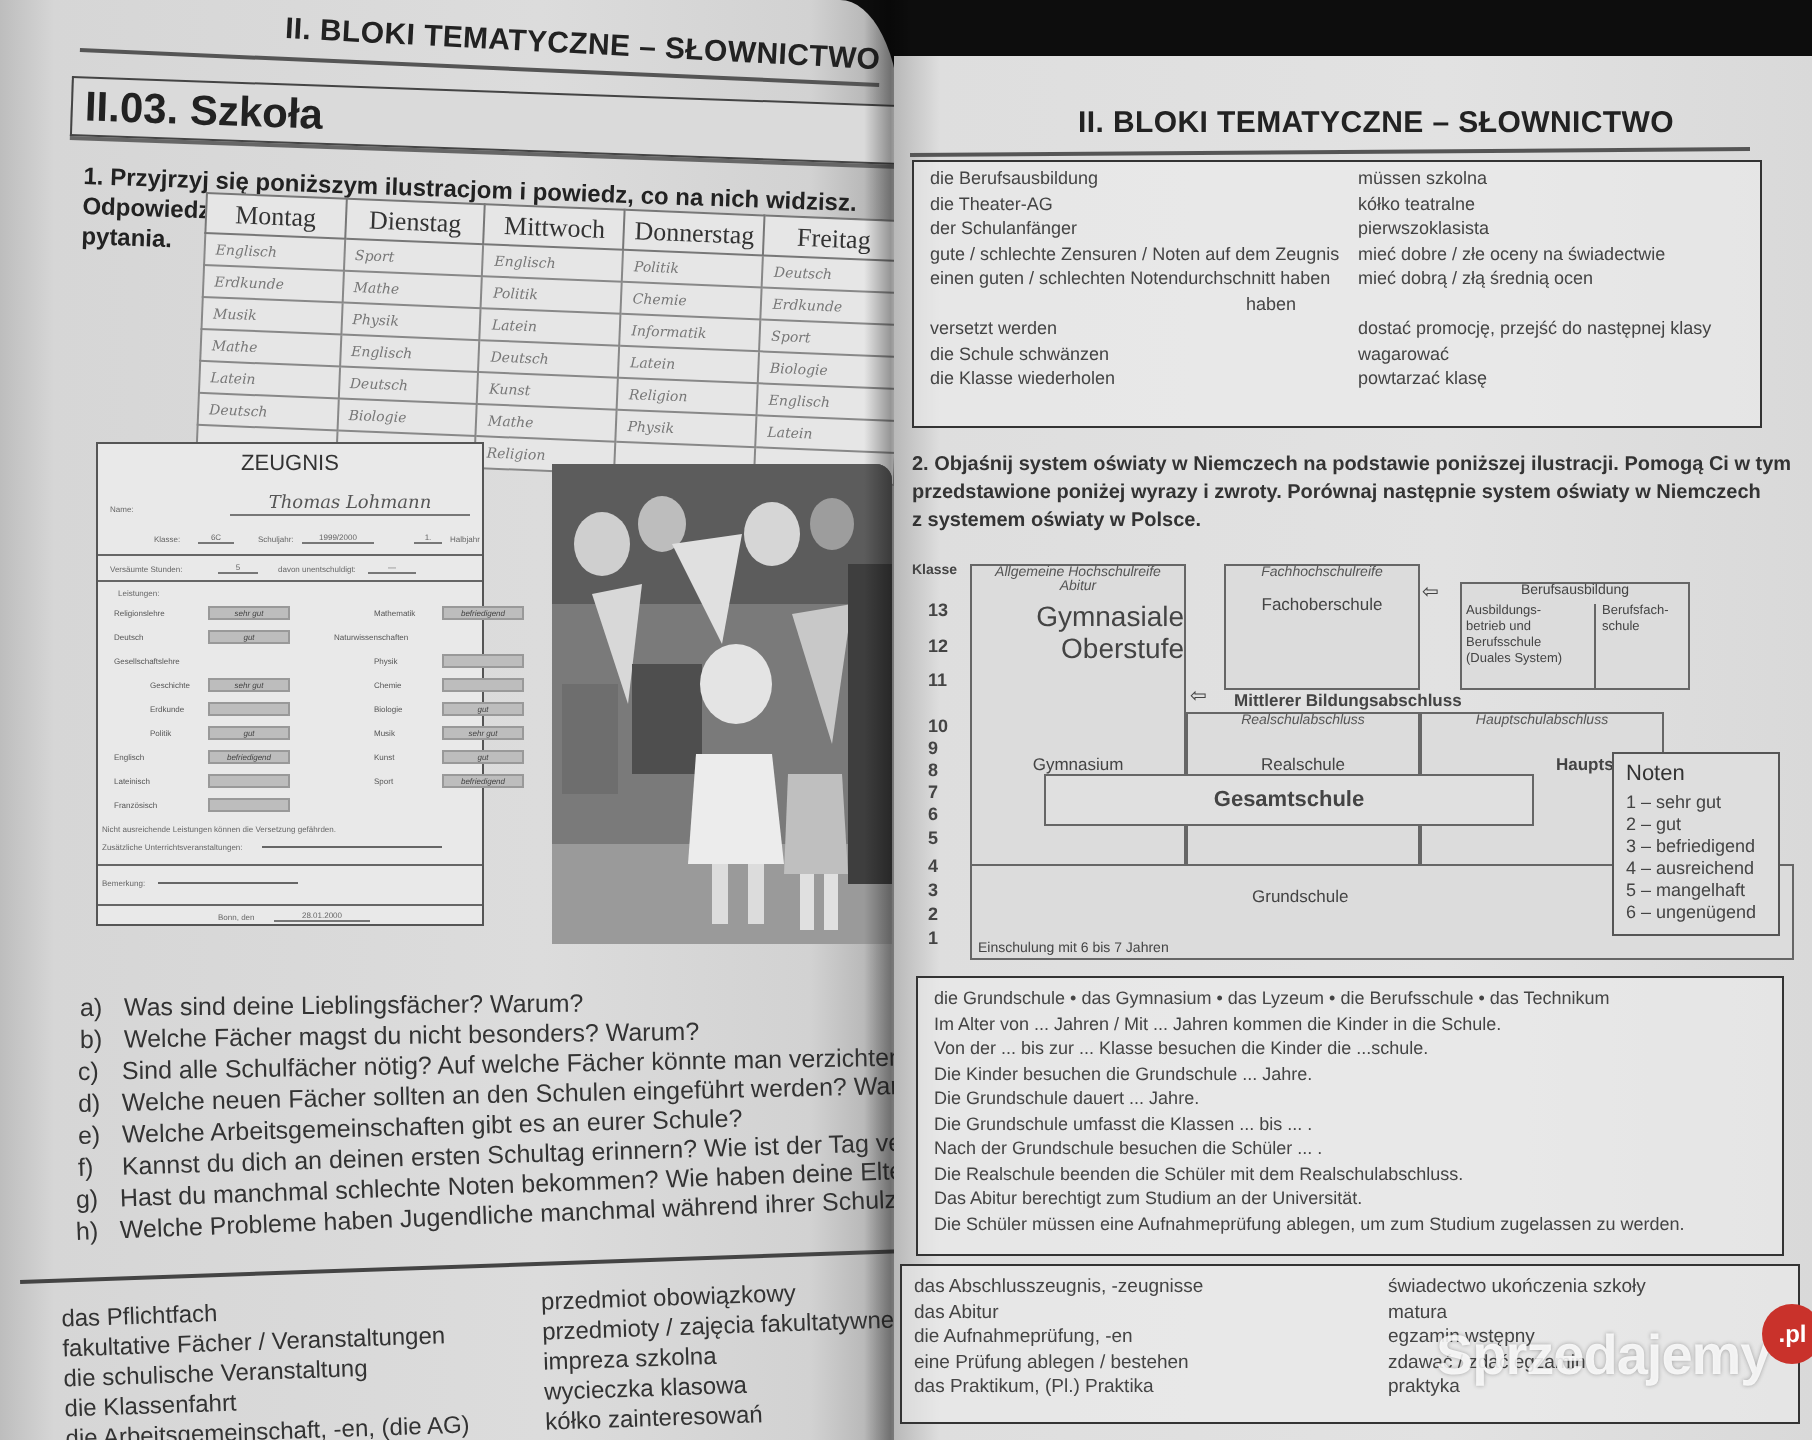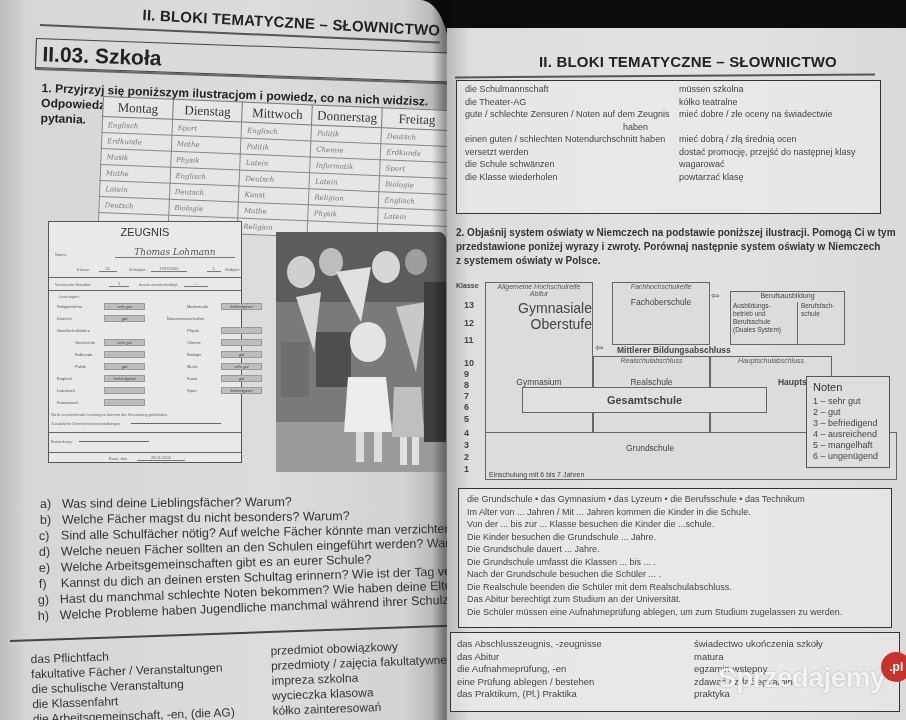--- a/index.html
+++ b/index.html
@@ -280,38 +280,42 @@
 
 <div class="spine-shadow"></div>
 
 <div class="page page-right">
   <div class="running-head right-head">II. BLOKI TEMATYCZNE – SŁOWNICTWO</div>
   <div class="right-rule"></div>
 </div>
 
 <div class="box box-top" id="vocab-top" style="padding-top:3px">
     <div class="vrow">
-      <span class="de">die Schulmannschaft</span>
+      <span class="de">die Berufsausbildung</span>
       <span class="pl">müssen szkolna</span>
     </div>
     <div class="vrow">
       <span class="de">die Theater-AG</span>
       <span class="pl">kółko teatralne</span>
     </div>
     <div class="vrow">
+      <span class="de">der Schulanfänger</span>
+      <span class="pl">pierwszoklasista</span>
+    </div>
+    <div class="vrow">
       <span class="de">gute / schlechte Zensuren / Noten auf dem Zeugnis</span>
       <span class="pl">mieć dobre / złe oceny na świadectwie</span>
     </div>
     <div class="vrow">
+      <span class="de">einen guten / schlechten Notendurchschnitt haben</span>
+      <span class="pl">mieć dobrą / złą średnią ocen</span>
+    </div>
+    <div class="vrow">
       <span class="de" style="left:166px">haben</span>
       <span class="pl"></span>
-    </div>
-    <div class="vrow">
-      <span class="de">einen guten / schlechten Notendurchschnitt haben</span>
-      <span class="pl">mieć dobrą / złą średnią ocen</span>
     </div>
     <div class="vrow">
       <span class="de">versetzt werden</span>
       <span class="pl">dostać promocję, przejść do następnej klasy</span>
     </div>
     <div class="vrow">
       <span class="de">die Schule schwänzen</span>
       <span class="pl">wagarować</span>
     </div>
     <div class="vrow">

